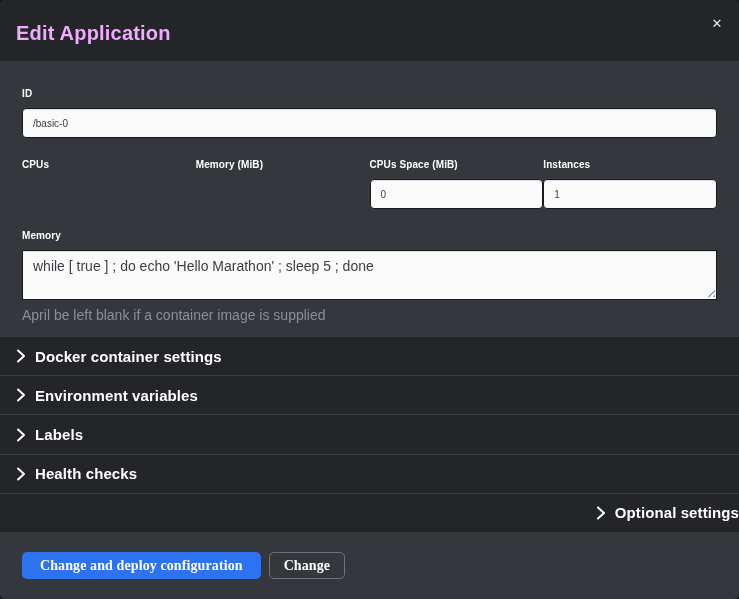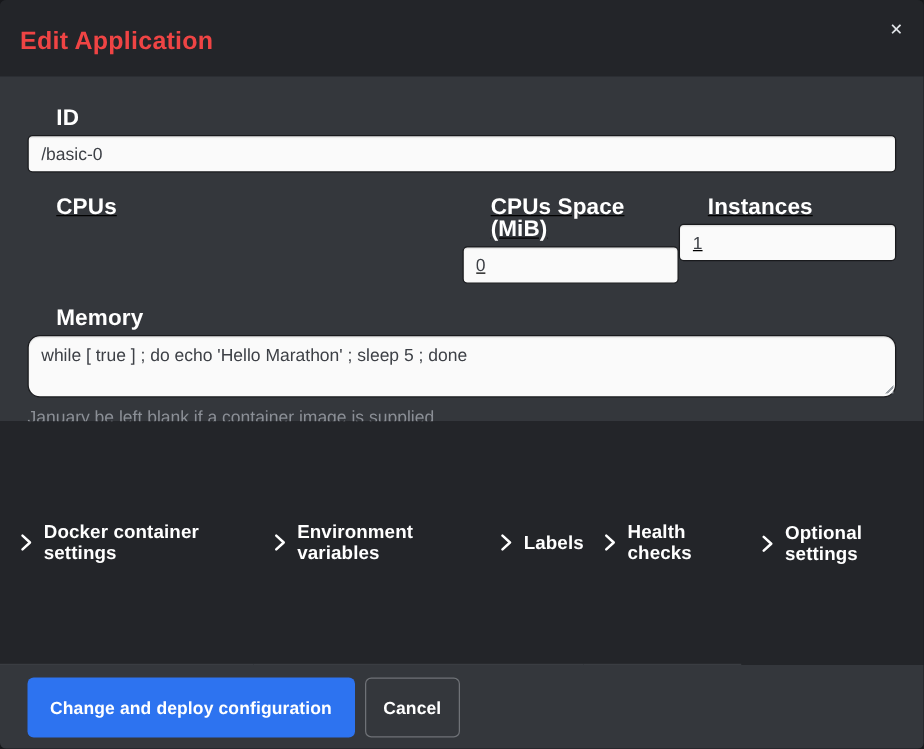--- a/index.html
+++ b/index.html
@@ -15,98 +15,98 @@
     background:#232529;border-radius:5px;overflow:hidden;
     box-sizing:border-box;
   }
   
   .modal-header{
     position:relative;height:61px;flex:0 0 61px;
     background:#232529;box-sizing:border-box;
     padding:21px 0 0 16px;
   }
   .modal-title{
-    color:#ef4444;font-size:20px;font-weight:700;line-height:24px;
+    color:#f0abfc;font-size:20px;font-weight:700;line-height:24px;
     letter-spacing:.2px;
   }
   .close-btn{
     position:absolute;top:15px;right:13px;
     width:18px;height:18px;line-height:18px;text-align:center;
     color:#e3e6ea;font-size:13px;font-weight:700;cursor:pointer;
     user-select:none;
   }
   
   .form-panel{
     flex:0 0 276px;height:276px;box-sizing:border-box;
     background:#34373c;
     padding:24px 22px 0 22px;
   }
   .field-label{
-    display:block;color:#ffffff;font-size:18px;font-weight:700;
-    line-height:18px;margin-bottom:5px;letter-spacing:.1px;margin-left:23px;
+    display:block;color:#ffffff;font-size:10px;font-weight:700;
+    line-height:18px;margin-bottom:5px;letter-spacing:.1px;
   }
   .text-input{
     display:block;width:100%;height:30px;box-sizing:border-box;
     background:#fafafa;color:#3d4046;
     border:1px solid #191a1d;border-radius:4px;
-    padding:0 10px;font-size:14px;
+    padding:0 10px;font-size:10px;
     font-family:"Liberation Sans","DejaVu Sans",sans-serif;
     box-shadow:inset 0 1px 1px rgba(0,0,0,.12);
     outline:none;
   }
   .field-group{margin-bottom:18px;}
   .grid-row{
     display:grid;grid-template-columns:repeat(4,1fr);
-    margin-bottom:18px;text-decoration:underline;
+    margin-bottom:18px;
   }
   .command-wrap{position:relative;}
   .command-area{
     display:block;width:100%;height:50px;box-sizing:border-box;
     background:#fafafa;color:#3d4046;
-    border:1px solid #191a1d;border-radius:10px;
+    border:1px solid #191a1d;border-radius:0;
     padding:6px 10px;font-size:14px;line-height:18px;
     font-family:"Liberation Sans","DejaVu Sans",sans-serif;
     box-shadow:inset 0 1px 1px rgba(0,0,0,.12);
     resize:none;outline:none;overflow:hidden;
   }
   .resize-grip{
     position:absolute;right:2px;bottom:3px;width:10px;height:10px;
     background:repeating-linear-gradient(135deg,transparent 0 2px,#9aa0a6 2px 3.5px);
     clip-path:polygon(100% 0,100% 100%,0 100%);
   }
   .help-text{
     margin-top:6px;color:#8b8f96;font-size:14px;line-height:18px;
   }
   
-  .accordion{flex:1 1 auto;background:#232529;display:flex;flex-direction:row;}
+  .accordion{flex:1 1 auto;background:#232529;display:flex;flex-direction:column;}
   .accordion-row{
     flex:1 1 auto;display:flex;align-items:center;
     padding-left:16px;cursor:pointer;box-sizing:border-box;
     border-bottom:1px solid #3a3d42;
   }
   .accordion-row:last-child{border-bottom:none;justify-content:flex-end;}
   .chevron{
     width:10px;height:14px;margin-right:9px;flex:0 0 10px;
     display:inline-block;
   }
   .accordion-label{
     color:#ffffff;font-size:15px;font-weight:700;letter-spacing:.1px;
   }
   
   .modal-footer{
     flex:0 0 67px;height:67px;box-sizing:border-box;
     background:#34373c;
     display:flex;align-items:center;padding:0 22px;gap:8px;
   }
   .btn{
-    height:48px;box-sizing:border-box;border-radius:5px;
+    height:27px;box-sizing:border-box;border-radius:5px;
     font-size:14px;font-weight:700;letter-spacing:.1px;
     display:inline-flex;align-items:center;justify-content:center;
     cursor:pointer;
-    font-family:Liberation Sans, sans-serif;
+    font-family:Liberation Serif, serif;
   }
   .btn-primary{
     background:#2d73f0;color:#ffffff;border:none;padding:0 18px;
   }
   .btn-cancel{
     background:transparent;color:#ffffff;
     border:1px solid #6f7277;padding:0 14px;
   }
 </style>
 </head>
@@ -124,38 +124,39 @@
     <div class="field-group">
       <label class="field-label">ID</label>
       <input class="text-input" type="text" value="/basic-0" style="">
     </div>
 
     <div class="grid-row">
       <div>
         <label class="field-label">CPUs</label>
       </div>
       <div>
+        <label class="field-label">Memory (MiB)</label>
       </div>
       <div>
         <label class="field-label">CPUs Space (MiB)</label>
         <input class="text-input" type="text" value="0" style="">
       </div>
       <div>
         <label class="field-label">Instances</label>
         <input class="text-input" type="text" value="1" style="">
       </div>
     </div>
 
     <div>
       <label class="field-label">Memory</label>
       <div class="command-wrap">
         <textarea class="command-area" style="">while [ true ] ; do echo 'Hello Marathon' ; sleep 5 ; done</textarea>
         <span class="resize-grip"></span>
       </div>
-      <div class="help-text">January be left blank if a container image is supplied</div>
+      <div class="help-text">April be left blank if a container image is supplied</div>
     </div>
 
   </div>
 
   <div class="accordion">
 
     <div class="accordion-row">
       <svg class="chevron" viewBox="0 0 10 14">
         <path d="M2 1.5 L8 7 L2 12.5" stroke="#ffffff" stroke-width="2" fill="none" stroke-linecap="round" stroke-linejoin="round"></path>
       </svg>
@@ -187,16 +188,16 @@
       <svg class="chevron" viewBox="0 0 10 14">
         <path d="M2 1.5 L8 7 L2 12.5" stroke="#ffffff" stroke-width="2" fill="none" stroke-linecap="round" stroke-linejoin="round"></path>
       </svg>
       <span class="accordion-label">Optional settings</span>
     </div>
 
   </div>
 
   <div class="modal-footer">
     <button class="btn btn-primary">Change and deploy configuration</button>
-    <button class="btn btn-cancel">Cancel</button>
+    <button class="btn btn-cancel">Change</button>
   </div>
 
 </div>
 
 </body></html>

